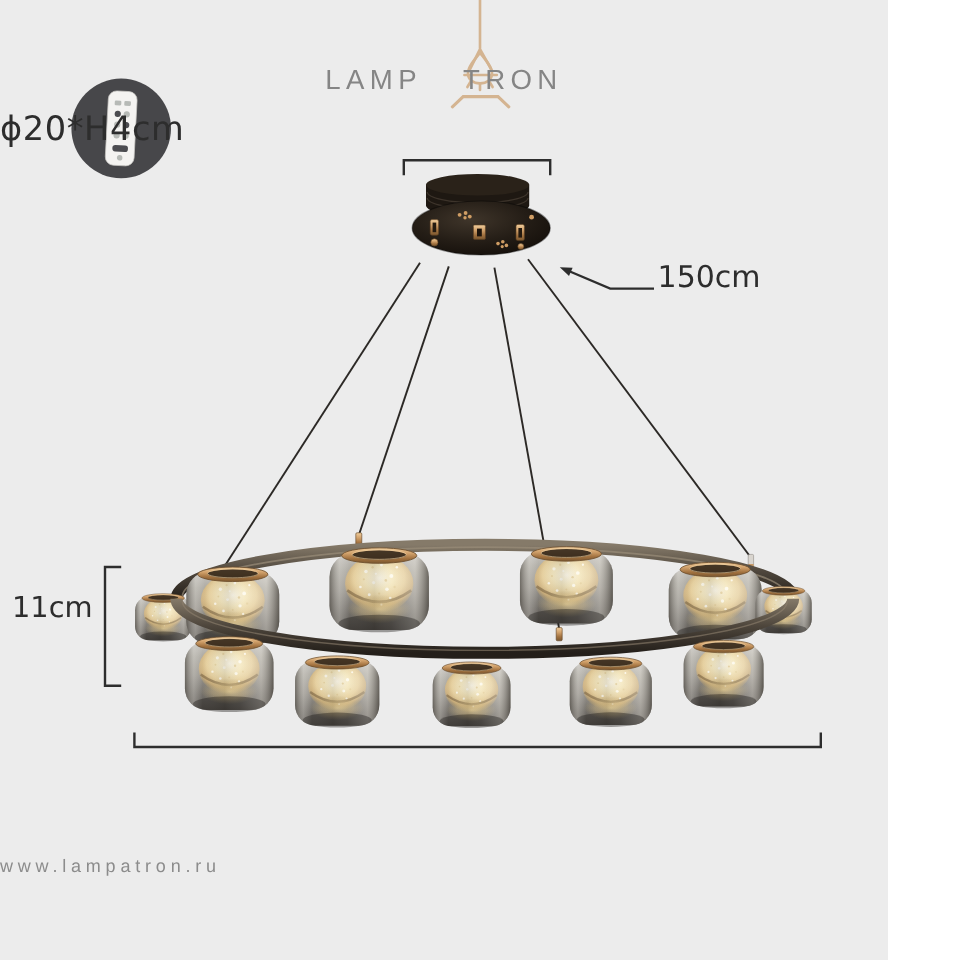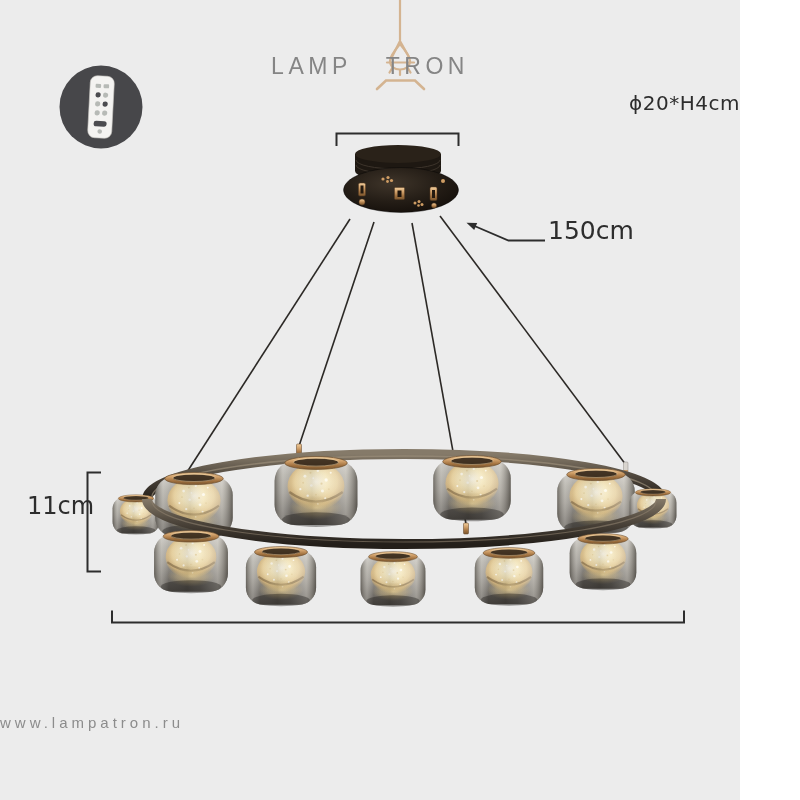--- a/index.html
+++ b/index.html
@@ -9,23 +9,23 @@
     font-family:"DejaVu Sans","Liberation Sans",sans-serif;
   }
   .stage svg{position:absolute;left:0;top:0;z-index:1;}
   .txt{position:absolute;z-index:2;color:#2d2d2d;white-space:nowrap;}
   .logo-row{
     top:53px;left:0;right:0;display:flex;justify-content:center;align-items:baseline;
     font-family:"Liberation Sans","DejaVu Sans",sans-serif;
     font-size:23px;letter-spacing:4.5px;color:#858585;font-weight:400;
   }
   .logo-gap{width:34px;}
-  .canopy-size{top:91px;left:0;right:0;text-align:right;font-size:20px;letter-spacing:.5px;}
+  .canopy-size{top:91px;left:0;right:0;text-align:left;font-size:28px;letter-spacing:.5px;}
   .len150{top:216px;left:548px;font-size:25px;}
-  .h11{top:492px;left:27px;width:58px;text-align:right;font-size:24px;}
+  .h11{top:492px;left:10px;width:58px;text-align:right;font-size:24px;}
   .d100{top:636px;left:0;right:0;text-align:center;font-size:25px;}
   .site{
     top:714px;left:0;right:0;text-align:left;
     font-size:15px;letter-spacing:4px;color:#8c8c8c;
     font-family:"Liberation Sans","DejaVu Sans",sans-serif;
   }
 </style>
 </head>
 <body>
 

